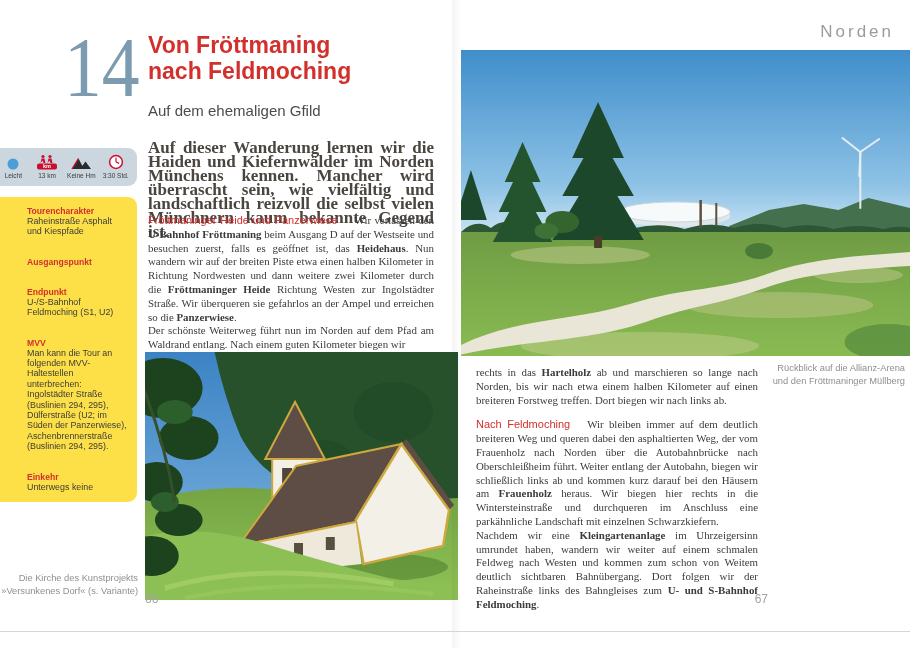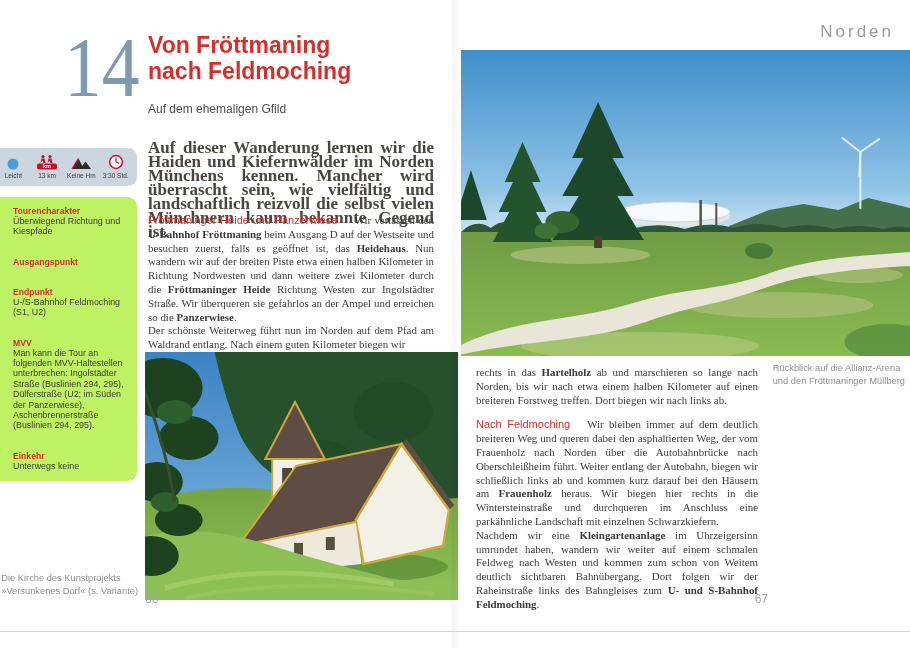--- a/index.html
+++ b/index.html
@@ -6,33 +6,33 @@
   .spread{position:relative;width:910px;height:648px;background:#ffffff;overflow:hidden;
           font-family:"Liberation Sans",sans-serif;color:#3c3c3c;}
 
   
   .section-header{position:absolute;top:22px;right:16px;font-size:17px;letter-spacing:3px;color:#9b9b9b;}
 
   
   .tour-number{position:absolute;left:64px;top:26px;font-family:"Liberation Serif",serif;
                font-size:84px;line-height:84px;color:#7d9bb0;transform:scaleX(.9);transform-origin:left top;}
   .tour-title{position:absolute;left:148px;top:32px;font-size:23px;line-height:26px;font-weight:bold;color:#d2302c;}
-  .tour-subtitle{position:absolute;left:148px;top:102px;font-size:12px;color:#4c4c4c;}
+  .tour-subtitle{position:absolute;left:148px;top:102px;font-size:15px;color:#4c4c4c;}
 
   
   .info-box{position:absolute;left:0;top:148px;width:137px;height:38px;background:#ccd6de;
             border-radius:0 9px 9px 0;display:flex;align-items:center;justify-content:flex-end;
             gap:7px;padding-right:8px;box-sizing:border-box;}
   .badge{display:flex;flex-direction:column;align-items:center;width:28px;}
   .badge-icon{height:15px;display:flex;align-items:flex-end;justify-content:center;}
   .badge-label{font-size:6.5px;color:#3b3b3b;margin-top:2px;white-space:nowrap;}
 
   
-  .sidebar{position:absolute;left:0;top:197px;width:137px;background:#bef264;
-           border-radius:0 9px 9px 0;box-sizing:border-box;padding:9px 8px 10px 13px;}
+  .sidebar{position:absolute;left:0;top:197px;width:137px;background:#fde047;
+           border-radius:0 9px 9px 0;box-sizing:border-box;padding:9px 8px 10px 27px;}
   .sb-head{color:#d2302c;font-weight:bold;font-size:8.6px;margin-top:20px;}
   .sb-head:first-child{margin-top:0;}
   .sb-text{font-size:8.9px;line-height:10.4px;color:#3b3b3b;}
 
   
   .intro{position:absolute;left:148px;top:141px;width:286px;font-family:"Liberation Serif",serif;
          font-weight:bold;font-size:17px;line-height:14px;color:#4a453e;text-align:justify;}
   .body-text{font-family:"Liberation Serif",serif;font-size:10.9px;line-height:13.8px;
              color:#3b3b3b;text-align:justify;}
   .left-body{position:absolute;left:148px;top:214px;width:286px;}
@@ -42,21 +42,21 @@
   .seg-b{font-weight:bold;}
   .seg-lead{font-family:"Liberation Sans",sans-serif;color:#d2302c;font-size:11px;padding-right:17px;}
 
   
   .photo{position:absolute;overflow:hidden;}
   .photo svg{display:block;width:100%;height:100%;}
   .church-photo{left:145px;top:352px;width:313px;height:248px;}
   .landscape-photo{left:461px;top:50px;width:449px;height:306px;}
 
   
-  .caption{font-size:9.3px;line-height:13px;color:#8f8f8f;text-align:left;position:absolute;}
+  .caption{font-size:9.3px;line-height:13px;color:#8f8f8f;text-align:right;position:absolute;}
   .caption-left{right:772px;top:572px;white-space:nowrap;}
   .caption-right{right:5px;top:362px;white-space:nowrap;}
   .page-num{position:absolute;top:592px;font-size:12px;color:#a3a3a3;}
   .page-num-left{left:145px;}
   .page-num-right{right:142px;}
 
   .gutter{position:absolute;left:452px;top:0;width:9px;height:648px;
           background:linear-gradient(90deg,rgba(0,0,0,0.045),rgba(0,0,0,0));}
   .page-edge{position:absolute;left:0;top:631px;width:910px;height:1px;background:#d6d6d6;}
 </style>
@@ -115,21 +115,21 @@
           <line x1="8" y1="8" x2="8" y2="3.6" stroke="#c8102e" stroke-width="1.2"></line>
           <line x1="8" y1="8" x2="11.2" y2="9.4" stroke="#c8102e" stroke-width="1.2"></line>
         </svg>
       </span>
       <span class="badge-label">3:30 Std.</span>
     </div>
   </div>
 
   <div class="sidebar">
     <div class="sb-head">Tourencharakter</div>
-    <div class="sb-text">Überwiegend Richtung und Kiespfade</div>
+    <div class="sb-text">Raheinstraße Asphalt und Kiespfade</div>
     <div class="sb-head">Ausgangspunkt</div>
     <div class="sb-head">Endpunkt</div>
     <div class="sb-text">U-/S-Bahnhof Feldmoching (S1, U2)</div>
     <div class="sb-head">MVV</div>
     <div class="sb-text">Man kann die Tour an folgenden MVV-Haltestellen unterbrechen: Ingolstädter Straße (Buslinien 294, 295), Dülferstraße (U2; im Süden der Panzerwiese), Aschenbrennerstraße (Buslinien 294, 295).</div>
     <div class="sb-head">Einkehr</div>
     <div class="sb-text">Unterwegs keine</div>
   </div>
 
   <div class="intro">Auf dieser Wanderung lernen wir die Haiden und Kiefernwälder im Norden Münchens kennen. Mancher wird überrascht sein, wie vielfältig und landschaftlich reizvoll die selbst vielen Münchnern kaum bekannte Gegend ist.</div>

